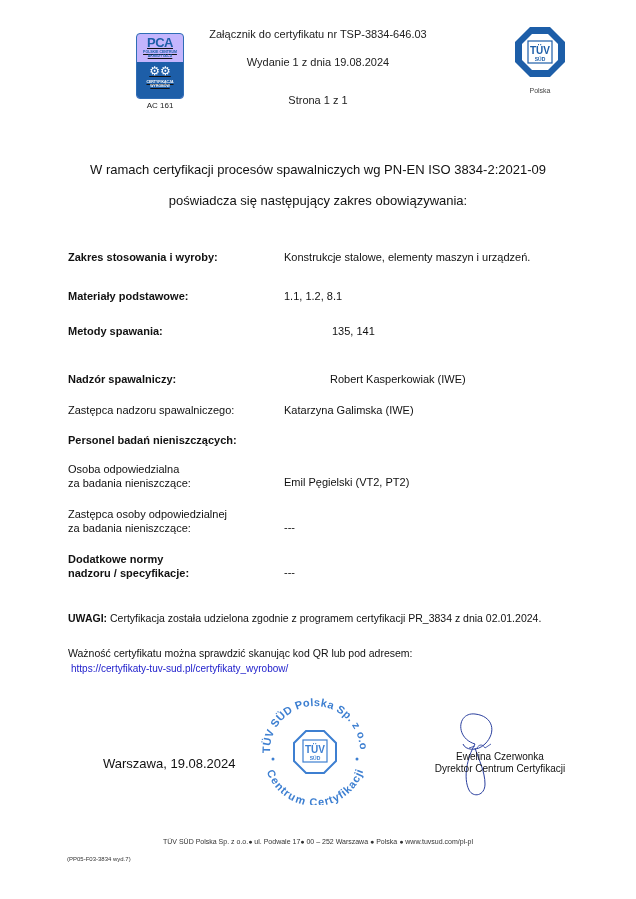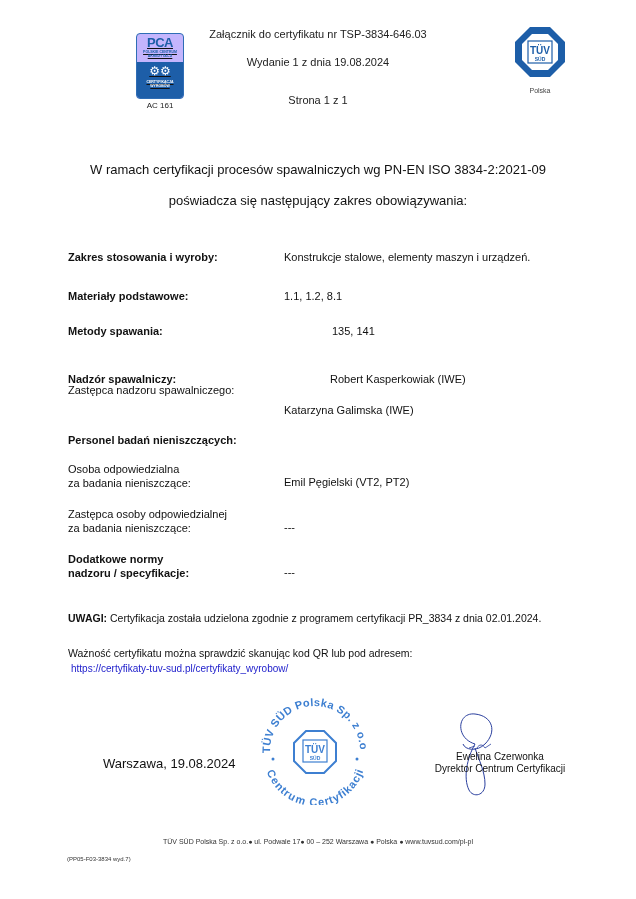--- a/index.html
+++ b/index.html
@@ -62,21 +62,21 @@
 
 <div class="abs row lbl b" style="top:290px;">Materiały podstawowe:</div>
 <div class="abs row val" style="top:290px;">1.1, 1.2, 8.1</div>
 
 <div class="abs row lbl b" style="top:325px;">Metody spawania:</div>
 <div class="abs row val" style="top:325px;margin-left:48px;">135, 141</div>
 
 <div class="abs row lbl b" style="top:373px;">Nadzór spawalniczy:</div>
 <div class="abs row val" style="top:373px;padding-left:46px;">Robert Kasperkowiak (IWE)</div>
 
-<div class="abs row lbl" style="top:384px;text-align:center;">Zastępca nadzoru spawalniczego:</div>
+<div class="abs row lbl" style="top:404px;text-align:center;">Zastępca nadzoru spawalniczego:</div>
 <div class="abs row val" style="top:404px;">Katarzyna Galimska (IWE)</div>
 
 <div class="abs row lbl b" style="top:434px;">Personel badań nieniszczących:</div>
 
 <div class="abs row lbl" style="top:463px;">
   <div>Osoba odpowiedzialna</div>
   <div>za badania nieniszczące:</div>
 </div>
 <div class="abs row val" style="top:476px;">Emil Pęgielski (VT2, PT2)</div>
 

